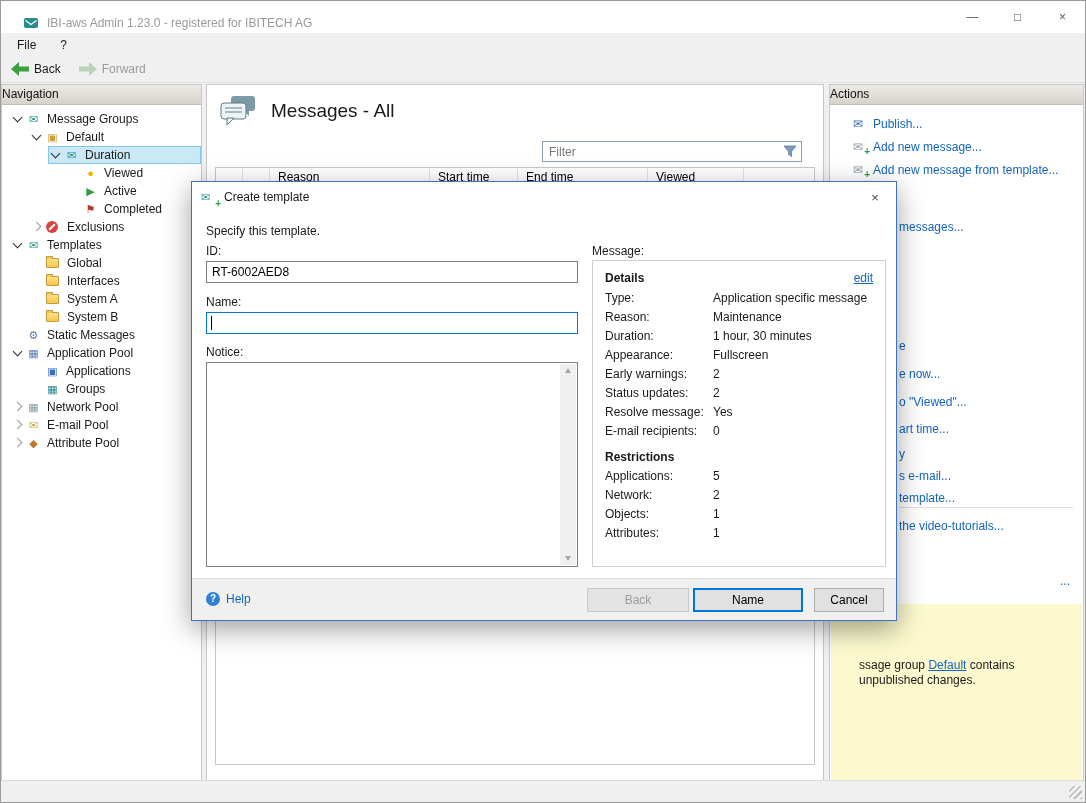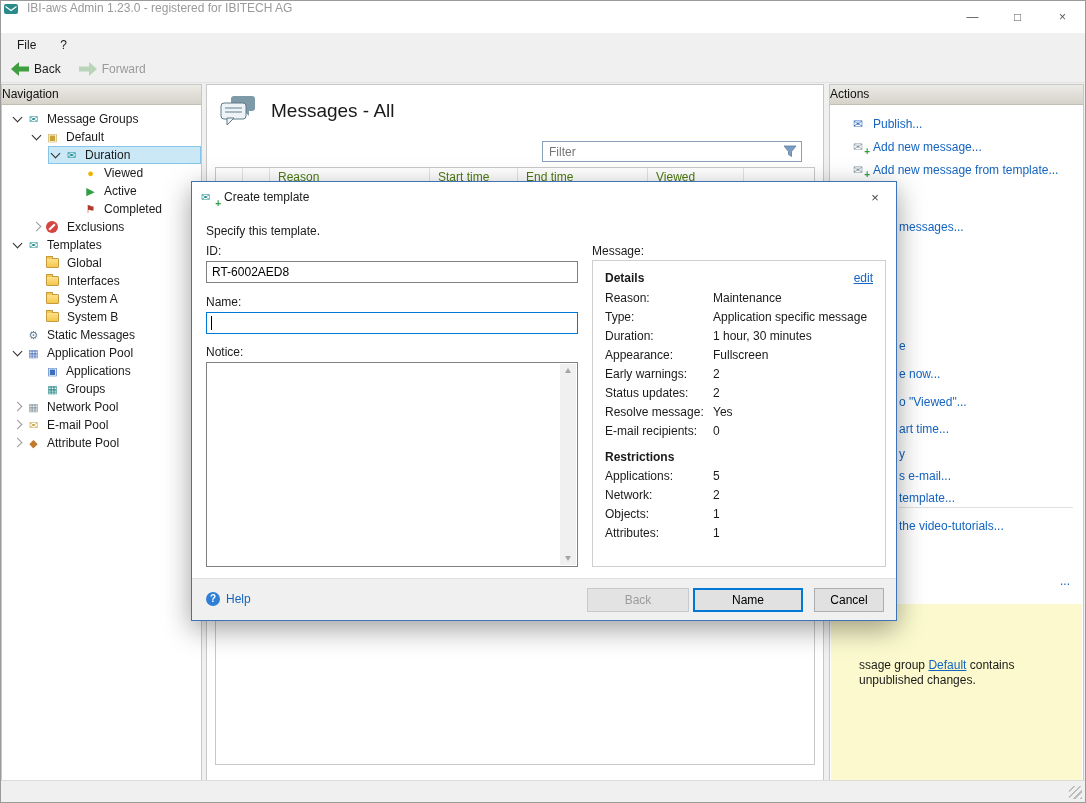--- a/index.html
+++ b/index.html
@@ -1,21 +1,21 @@
 <!DOCTYPE html>
 <html><head>
 <meta charset="utf-8">
 <title>IBI-aws Admin</title>
 <style>
   *{box-sizing:border-box;margin:0;padding:0}
   html,body{background:#cfcfcf;font-family:"Liberation Sans",sans-serif}
   .app{position:relative;width:1086px;height:803px;background:#f0f0f0;border:1px solid #9a9a9a;font-size:12px;color:#1a1a1a;overflow:hidden}
 
   
-  .titlebar{position:absolute;left:0;top:0;right:0;height:44px;background:#ffffff;display:flex;align-items:flex-start;gap:8px;padding-left:2px}
+  .titlebar{position:absolute;left:0;top:0;right:0;height:44px;background:#ffffff;display:flex;align-items:center;gap:8px;padding-left:22px}
   .wtitle{color:#9a9a9a}
   .wctrls{position:absolute;right:0;top:0;height:32px;display:flex}
   .wbtn{width:45px;height:32px;display:flex;align-items:center;justify-content:center;color:#5a5a5a;font-size:12px;cursor:pointer}
 
   
   .menubar{position:absolute;left:0;top:32px;right:0;height:23px;background:#f0f0f0;display:flex;align-items:center;gap:24px;padding-left:16px}
   .menuitem{cursor:pointer}
   .toolbar{position:absolute;left:0;top:55px;right:0;height:27px;background:#f0f0f0;border-bottom:1px solid #e2e2e2;display:flex;align-items:center;gap:18px;padding-left:10px}
   .tbtn{display:flex;align-items:center;gap:5px;cursor:pointer}
   .tbtn.dis{color:#9a9a9a;cursor:default}
@@ -42,21 +42,21 @@
 
   
   .maincard{position:absolute;left:205px;top:83px;width:618px;height:697px;background:#fff;border:1px solid #c8c8c8}
   .mh{display:flex;align-items:center;gap:14px;padding:10px 0 0 12px}
   .mtitle{font-size:19px;color:#1a1a1a}
   .filterbox{position:absolute;left:335px;top:56px;width:260px;height:21px;border:1px solid #8aa0b8;background:#fff;display:flex;align-items:center}
   .filterbox input{flex:1;border:none;outline:none;padding:0 6px;font:12px "Liberation Sans",sans-serif;color:#404040;background:transparent}
   .funnelbtn{width:22px;height:100%;display:flex;align-items:center;justify-content:center;cursor:pointer}
   .listbox{position:absolute;left:8px;top:82px;width:600px;height:598px;border:1px solid #c8c8c8;background:#fff}
   .thead{display:flex;height:18px;border-bottom:1px solid #d9d9d9}
-  .th{border-right:1px solid #e3e3e3;padding:2px 0 0 8px;color:#4d7c0f;overflow:hidden;white-space:nowrap;cursor:pointer}
+  .th{border-right:1px solid #e3e3e3;padding:2px 0 0 8px;color:#000000;overflow:hidden;white-space:nowrap;cursor:pointer}
   .w1{width:27px}.w2{width:27px}.w3{width:160px}.w4{width:88px}.w5{width:130px}.w6{width:96px}
 
   
   .actionspanel{position:absolute;left:828px;top:83px;width:255px;height:697px;background:#fff;border:1px solid #c8c8c8}
   .abody{position:relative;height:675px}
   .arow{display:flex;align-items:center;gap:7px;margin:0 0 9px 20px;color:#1464c0;cursor:pointer;white-space:nowrap}
   .arow:first-child{margin-top:12px}
   .aicon{position:relative;width:16px;flex:0 0 16px;height:14px;font-size:12px;line-height:14px;text-align:center}
   .plusbadge{position:absolute;right:-4px;bottom:-5px;font-size:10px;font-weight:700;color:#2f9e44}
   .afrag{position:absolute;left:69px;color:#1464c0;cursor:pointer;white-space:nowrap}
@@ -340,26 +340,26 @@
       </div>
     </div>
 
     <div class="dlabel" style="left:400px;top:62px">Message:</div>
     <div class="mpanel">
       <div class="mphead">
         <span>Details</span>
         <a class="editlink">edit</a>
       </div>
       <div class="mrow">
+          <span class="ml">Type:</span>
+          <span>Application specific message</span>
+        </div>
+      <div class="mrow">
           <span class="ml">Reason:</span>
           <span>Maintenance</span>
-        </div>
-      <div class="mrow">
-          <span class="ml">Type:</span>
-          <span>Application specific message</span>
         </div>
       <div class="mrow">
           <span class="ml">Duration:</span>
           <span>1 hour, 30 minutes</span>
         </div>
       <div class="mrow">
           <span class="ml">Appearance:</span>
           <span>Fullscreen</span>
         </div>
       <div class="mrow">

